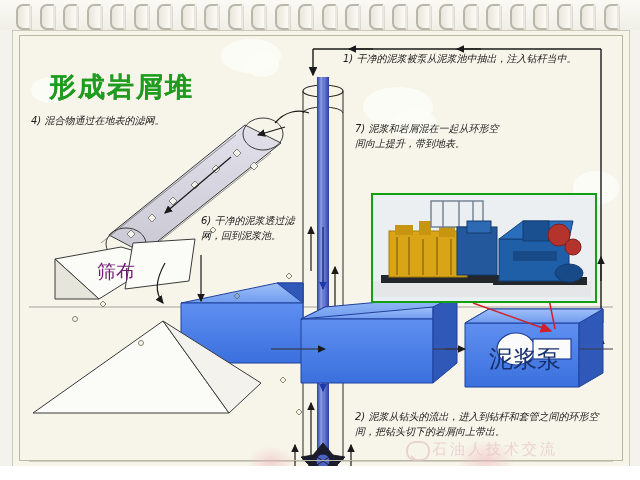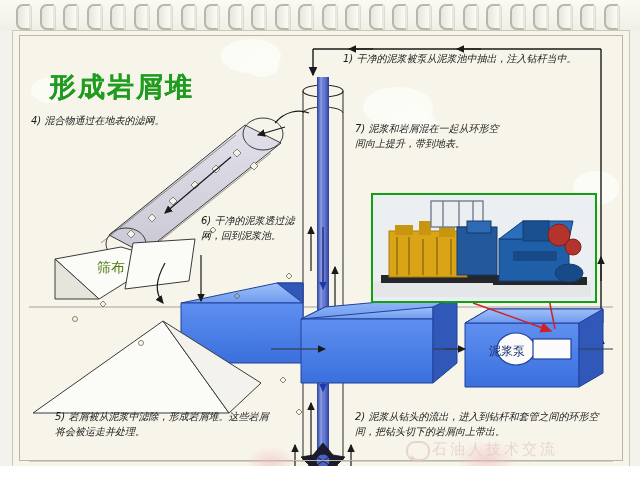--- a/index.html
+++ b/index.html
@@ -57,22 +57,22 @@
     font-family:"DejaVu Sans",sans-serif;
     font-size:10px;line-height:15px;color:#1a1a1a;
     white-space:pre-wrap;
     font-style:italic;
   }
   .lbl{
     position:absolute;
     font-family:"DejaVu Sans",sans-serif;
     color:#2b2b2b;white-space:nowrap;
   }
-  .lbl-shaicloth{font-size:14px;color:#4d7c0f;}
-  .lbl-pump{font-size:12px;color:#17306b;}
+  .lbl-shaicloth{font-size:19px;color:#701a75;}
+  .lbl-pump{font-size:24px;color:#17306b;}
   
   svg.diagram{position:absolute;left:0;top:0;width:616px;height:436px;}
   
   .photo{
     position:absolute;left:358px;top:162px;width:222px;height:106px;
     border:2px solid #12a012;background:#e9eef3;overflow:hidden;
   }
   .photo svg{display:block;}
   
   .watermark{
@@ -341,21 +341,20 @@
     <div class="title">形成岩屑堆</div>
 
     <div class="txt" style="left:18px;top:82px;width:216px;">4) 混合物通过在地表的滤网。</div>
 
     <div class="txt" style="left:330px;top:20px;width:240px;">1) 干净的泥浆被泵从泥浆池中抽出，注入钻杆当中。</div>
 
     <div class="txt" style="left:342px;top:90px;width:148px;">7) 泥浆和岩屑混在一起从环形空间向上提升，带到地表。</div>
 
     <div class="txt" style="left:168px;top:182px;width:104px;margin-left:20px;">6) 干净的泥浆透过滤网，回到泥浆池。</div>
 
-    <div class="txt" style="left:42px;top:378px;width:222px;">5) 岩屑被从泥浆中滤除，形成岩屑堆。这些岩屑将会被运走并处理。</div>
 
     <div class="txt" style="left:342px;top:378px;width:244px;">2) 泥浆从钻头的流出，进入到钻杆和套管之间的环形空间，把钻头切下的岩屑向上带出。</div>
 
     <div class="lbl lbl-shaicloth" style="left:84px;top:228px;">筛布</div>
 
     <div class="lbl lbl-pump" style="left:476px;top:312px;">泥浆泵</div>
 
     <div class="inner-border"></div>
   </div>
 

